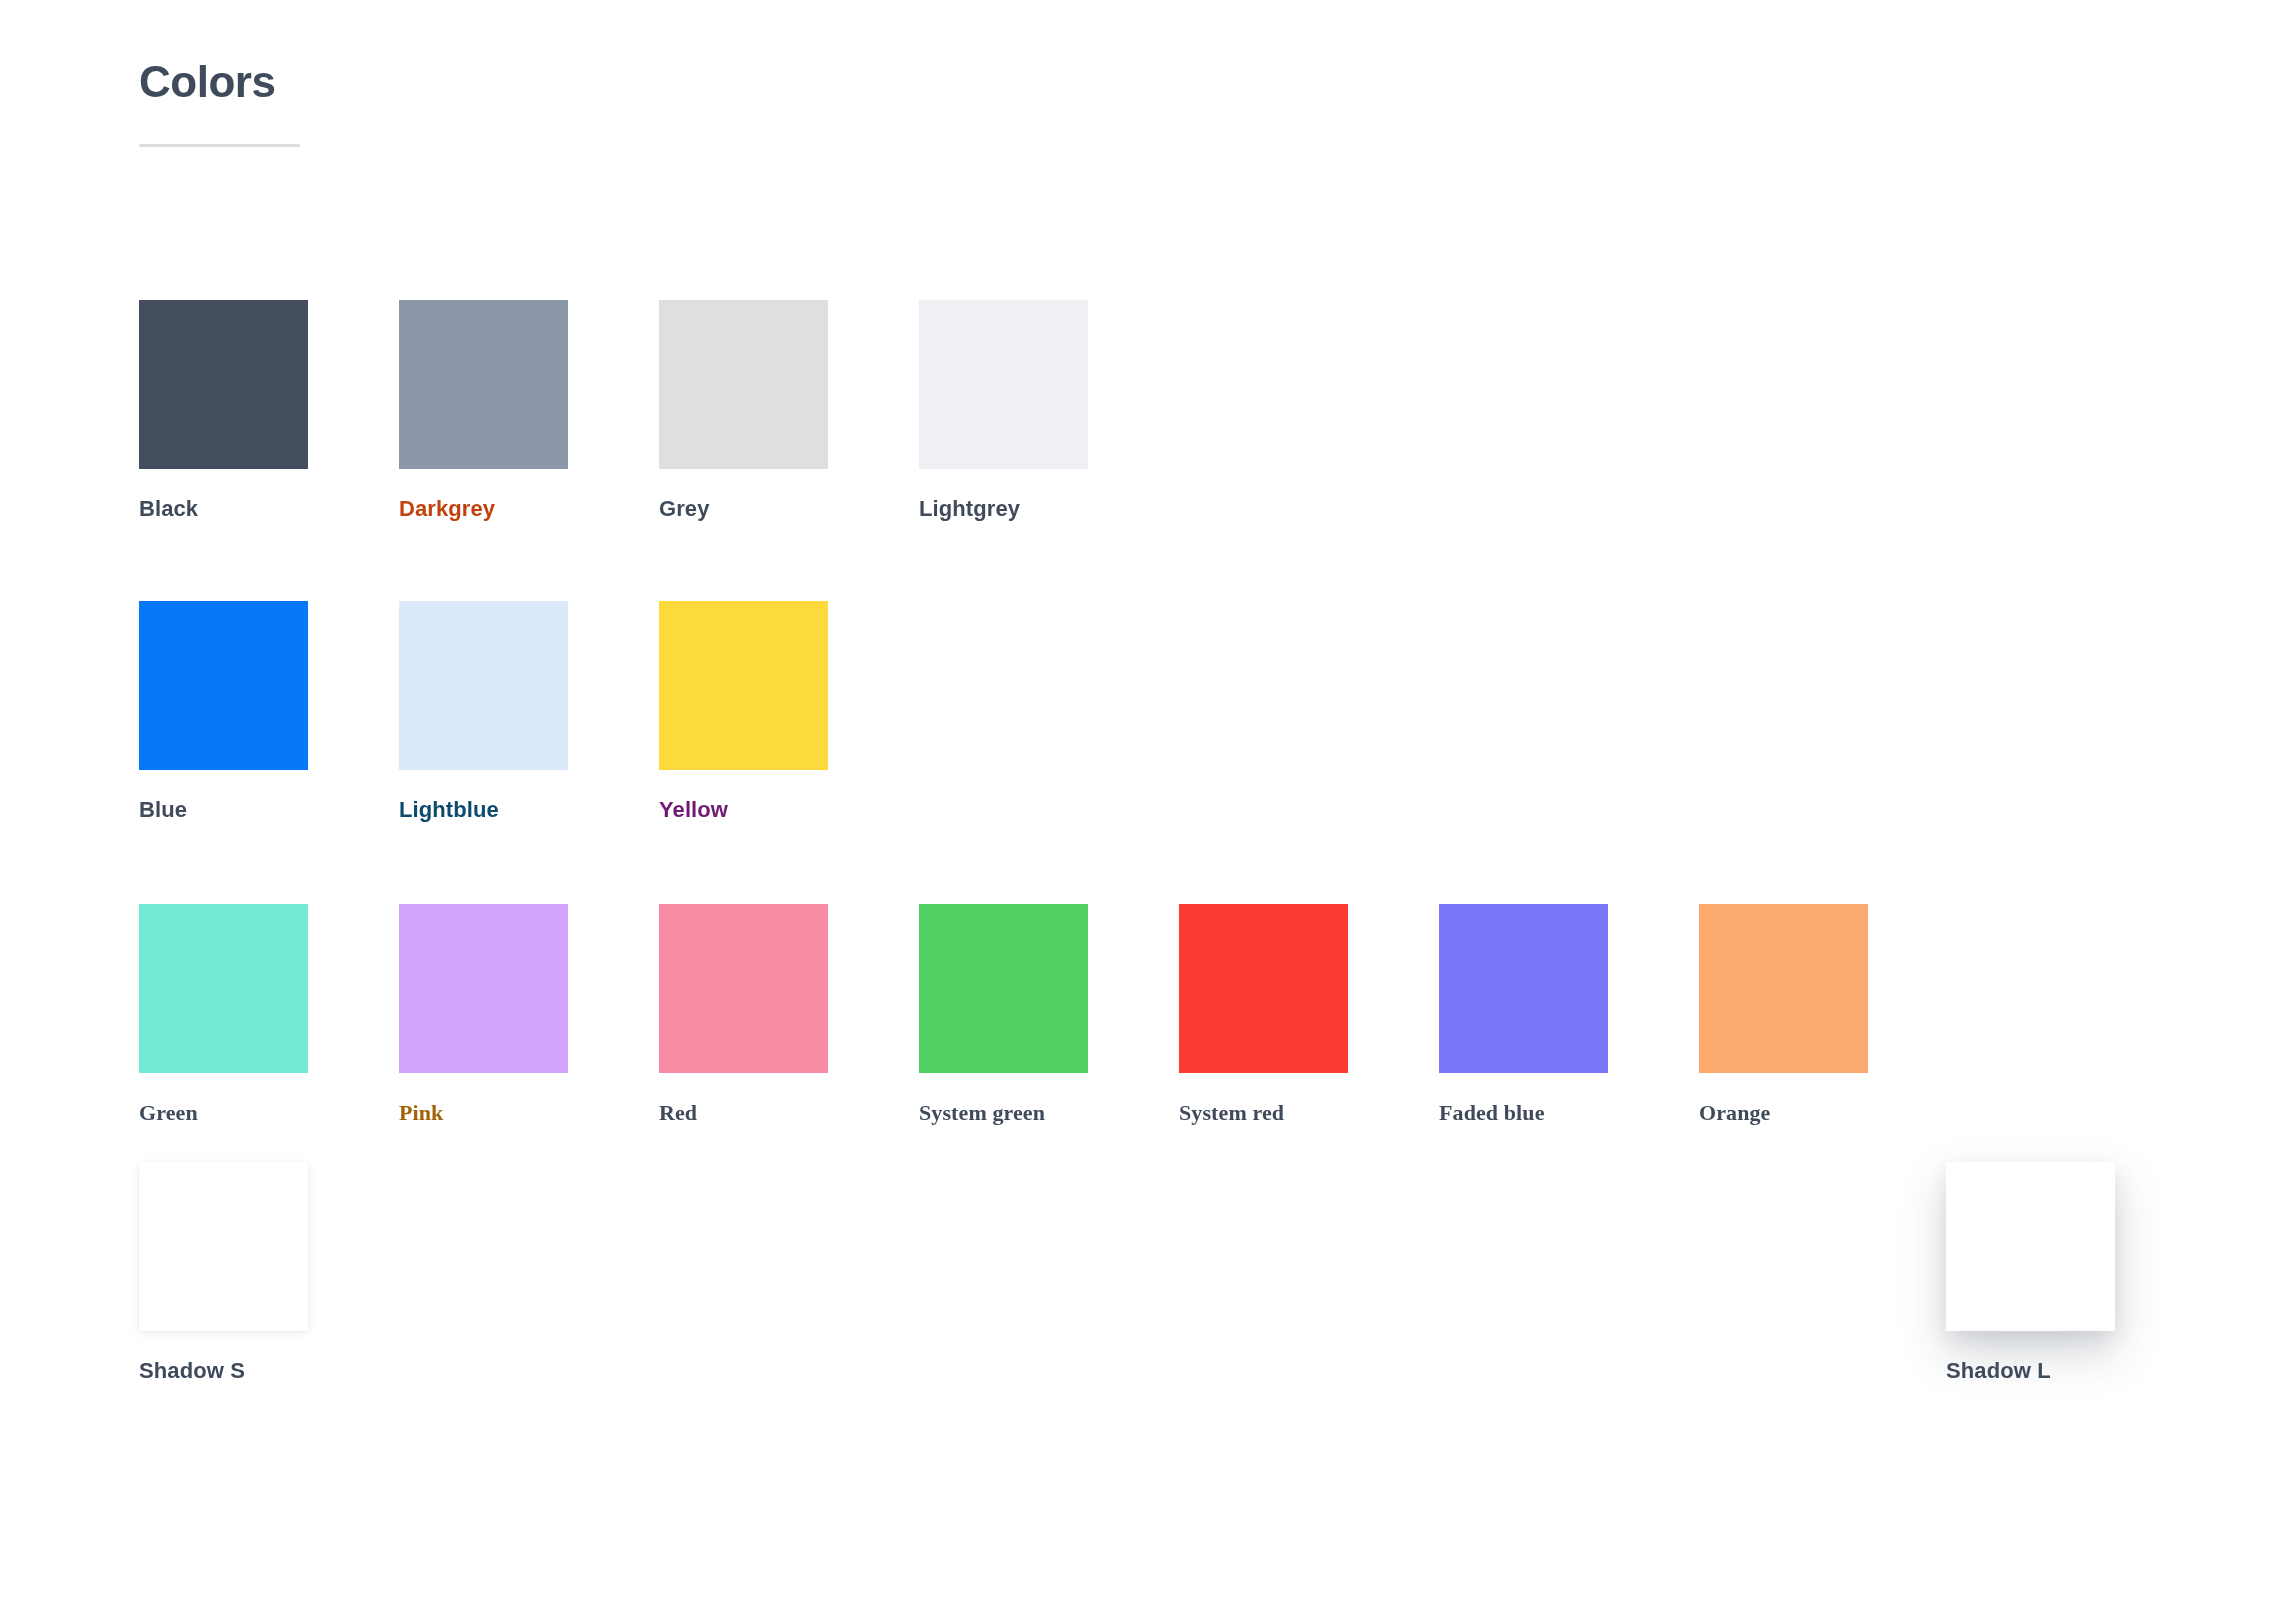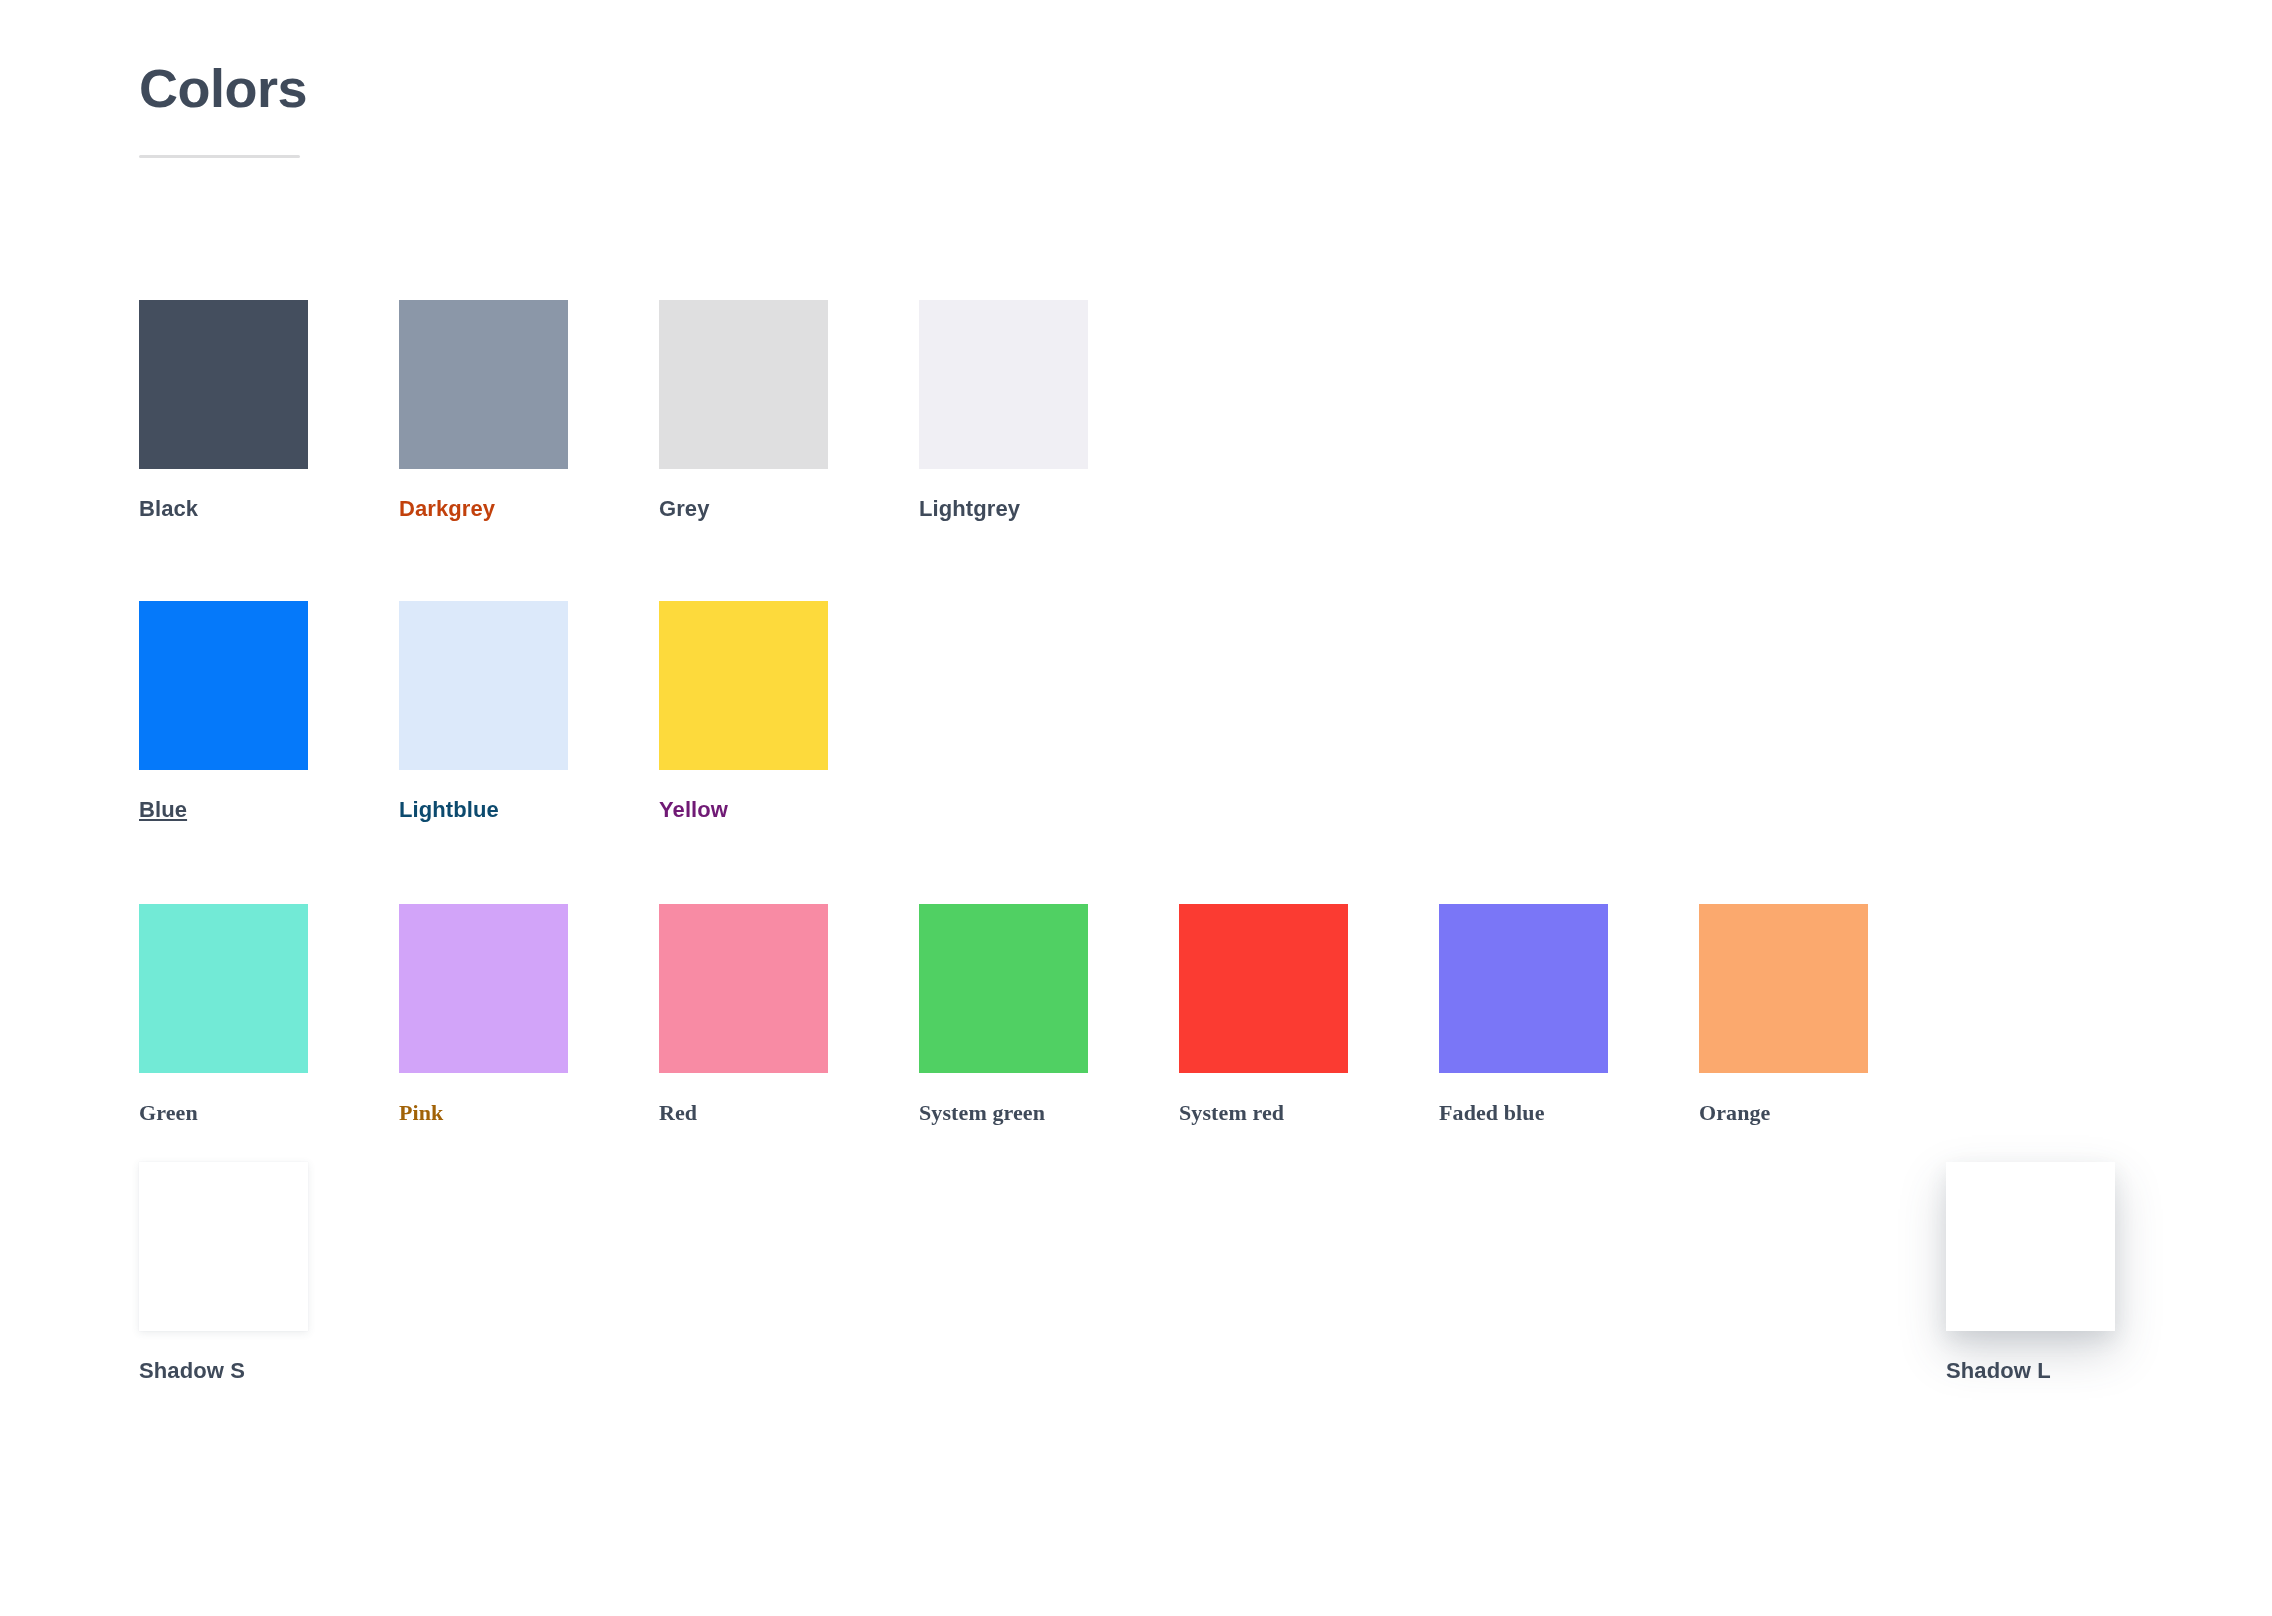--- a/index.html
+++ b/index.html
@@ -26,21 +26,21 @@
 
   
   .header {
     position: absolute;
     left: 139px;
     top: 57px;
     width: 789px;
   }
   .page-title {
     margin: 0;
-    font-size: 54px;
+    font-size: 44px;
     line-height: 1.15;
     font-weight: bold;
     letter-spacing: -0.5px;
     color: #3f4a5a;
   }
   .title-rule {
     margin-top: 36px;
     width: 161px;
     height: 3.2px;
     background: #dededf;
@@ -122,21 +122,21 @@
           <div class="swatch-label" style="color: rgb(63, 74, 90);">Grey</div>
         </div>
         <div class="swatch-cell">
           <div class="swatch-chip" style="background: rgb(240, 239, 244);"></div>
           <div class="swatch-label" style="color: rgb(63, 74, 90);">Lightgrey</div>
         </div>
       </div>
       <div class="swatch-row row-2">
         <div class="swatch-cell">
           <div class="swatch-chip" style="background: rgb(5, 121, 250);"></div>
-          <div class="swatch-label" style="color: rgb(63, 74, 90); text-decoration: underline;">Blue</div>
+          <div class="swatch-label" style="color: rgb(63, 74, 90);">Blue</div>
         </div>
         <div class="swatch-cell">
           <div class="swatch-chip" style="background: rgb(220, 233, 250);"></div>
           <div class="swatch-label" style="color: #0c4a6e;">Lightblue</div>
         </div>
         <div class="swatch-cell">
           <div class="swatch-chip" style="background: rgb(253, 218, 60);"></div>
           <div class="swatch-label" style="color: #701a75;">Yellow</div>
         </div>
       </div>

